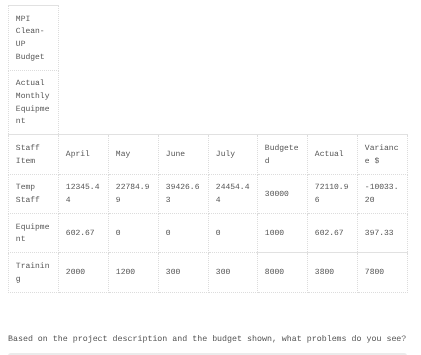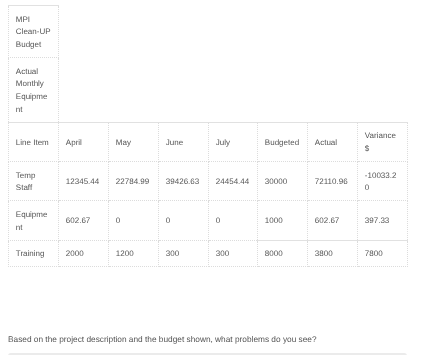--- a/index.html
+++ b/index.html
@@ -15,20 +15,21 @@
     color: #555555;
     -webkit-font-smoothing: antialiased;
     text-rendering: geometricPrecision;
   }
   .page {
     position: relative;
     width: 382px;
     height: 355px;
     transform: translateZ(0);
     will-change: opacity;
+    font-family: Liberation Mono, monospace;
   }
 
   table.budget {
     position: absolute;
     left: 8px;
     top: 5px;
     width: 399px;
     border-collapse: collapse;
     empty-cells: hide;
     table-layout: fixed;
@@ -106,21 +107,21 @@
         <td class="blank"></td>
         <td class="blank"></td>
         <td class="blank"></td>
         <td class="blank"></td>
         <td class="blank"></td>
         <td class="blank"></td>
         <td class="blank"></td>
       </tr>
 
       <tr class="rule-top">
-        <td>Line Item</td>
+        <td>Staff Item</td>
         <td>April</td>
         <td>May</td>
         <td>June</td>
         <td>July</td>
         <td>Budgeted</td>
         <td>Actual</td>
         <td>Variance $</td>
       </tr>
 
       <tr>

